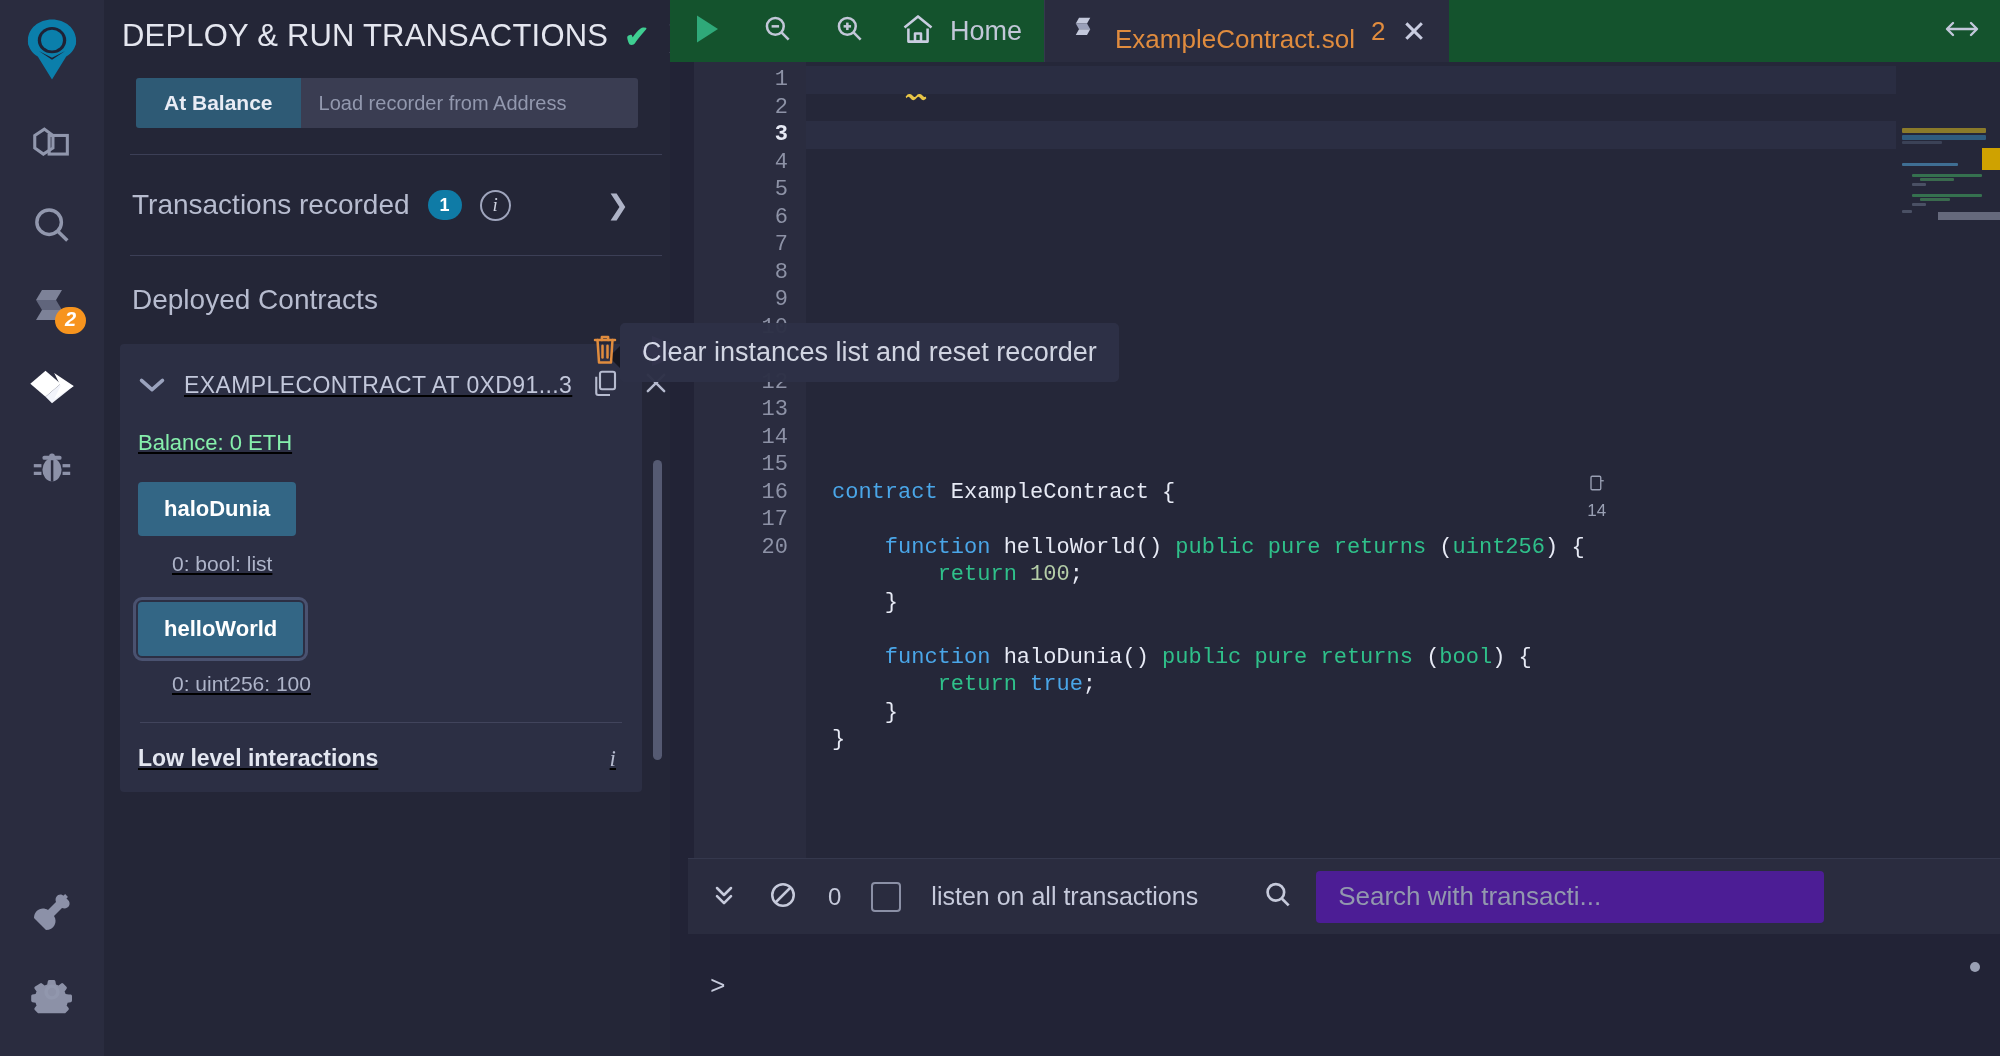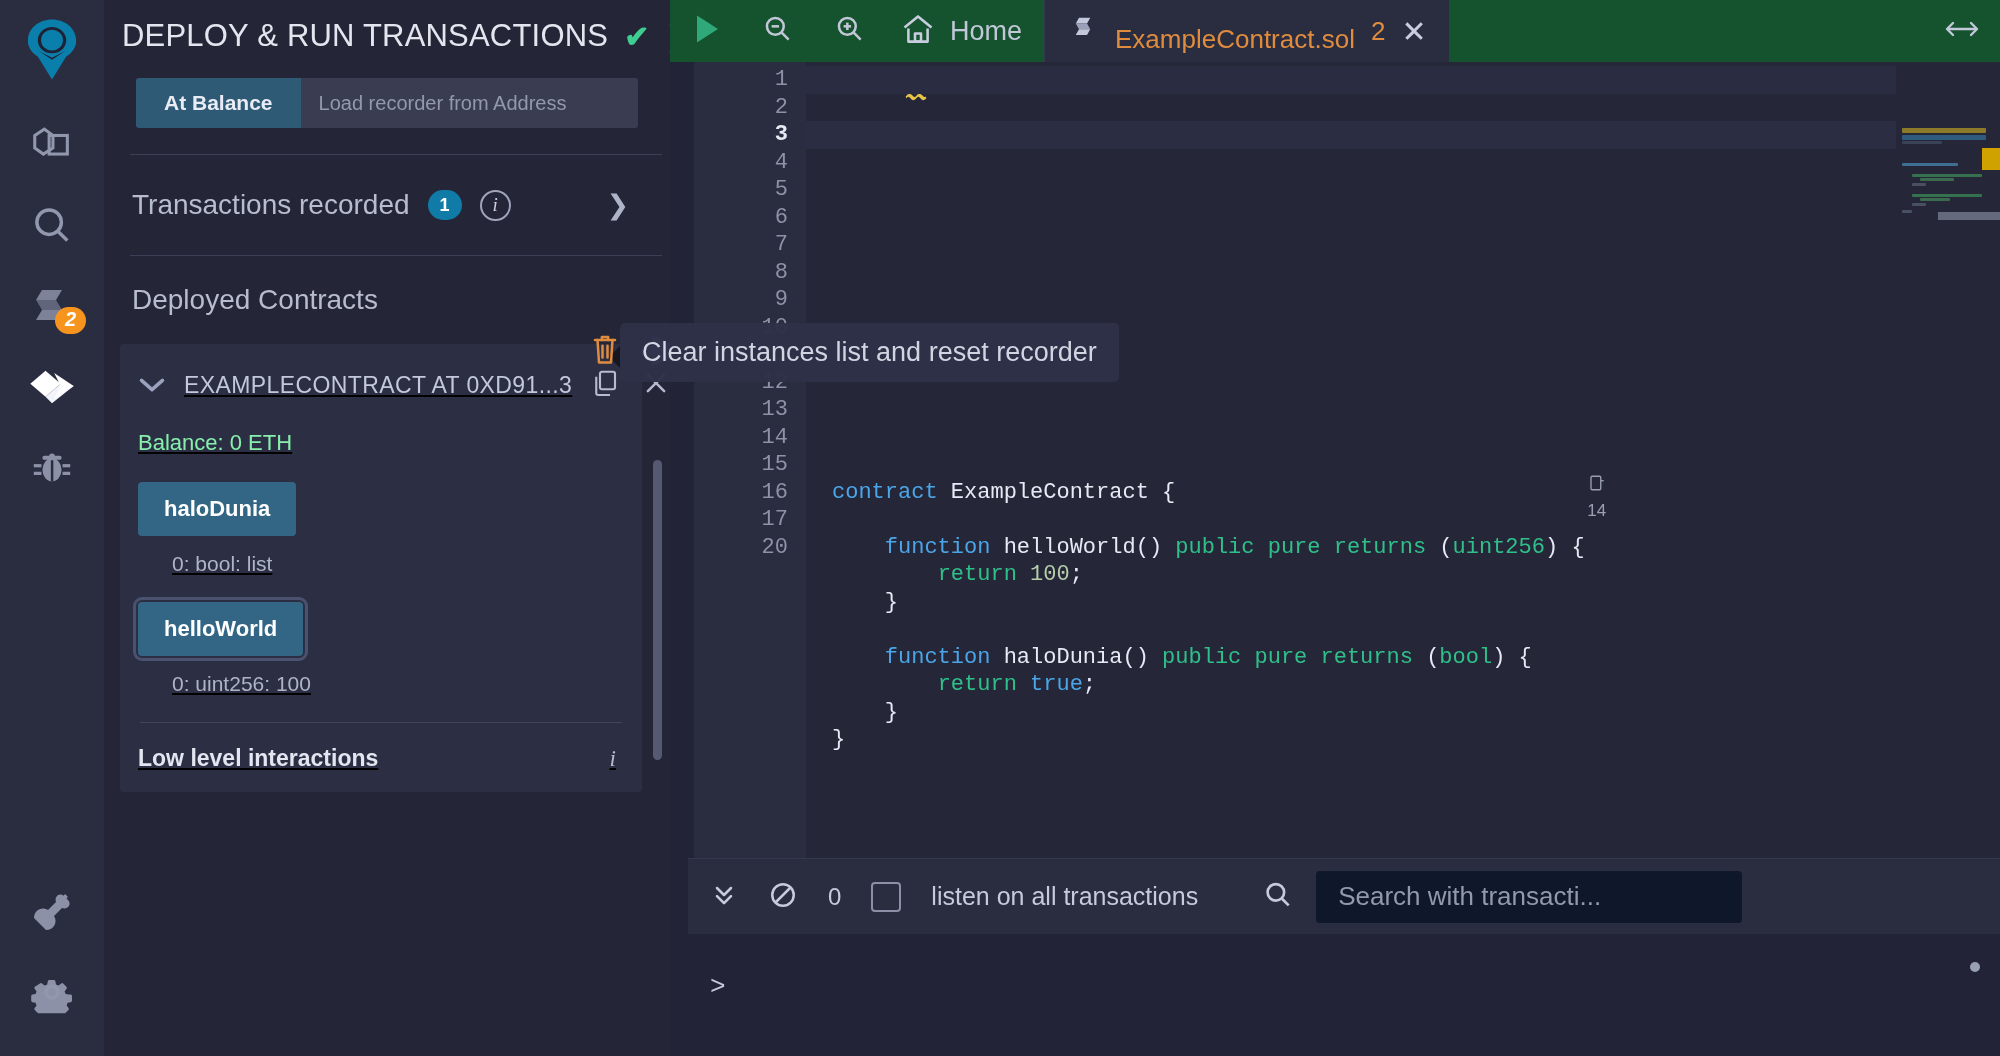--- a/index.html
+++ b/index.html
@@ -213,21 +213,21 @@
     margin-left: 18px;
     border-top: 1px solid #35384d;
   }
   .term-zero { color:#c6cadb; font-size: 24px; }
   .checkbox {
     width: 30px; height: 30px; border:2px solid #8b90a6; border-radius:4px; background:#2a2c3f;
   }
   .term-lbl { color:#c6cadb; font-size: 25px; }
   .search-wrap { margin-left: 34px; display:flex; align-items:center; gap: 22px;}
   .search-box {
-    background:#0f172a; border-radius:4px; width: 426px; height: 52px;
+    background:#4c1d95; border-radius:4px; width: 508px; height: 52px;
     display:flex; align-items:center; padding-left: 22px;
     color:#9298ae; font-size: 26px;
   }
   .term-body { height: 122px; background:#222336; position:relative; margin-left:18px;}
   .prompt { color:#c6cadb; font-size: 26px; position:absolute; left: 22px; top: 38px;
             font-family:"Liberation Mono", monospace;}
   .term-dot { position:absolute; right: 20px; top: 28px; width: 10px; height:10px; border-radius:50%; background:#9aa0b4;}
   .term-left-strip { position:absolute; left:0; top:0; bottom:0; width:18px; background:#222336;}
 
   

